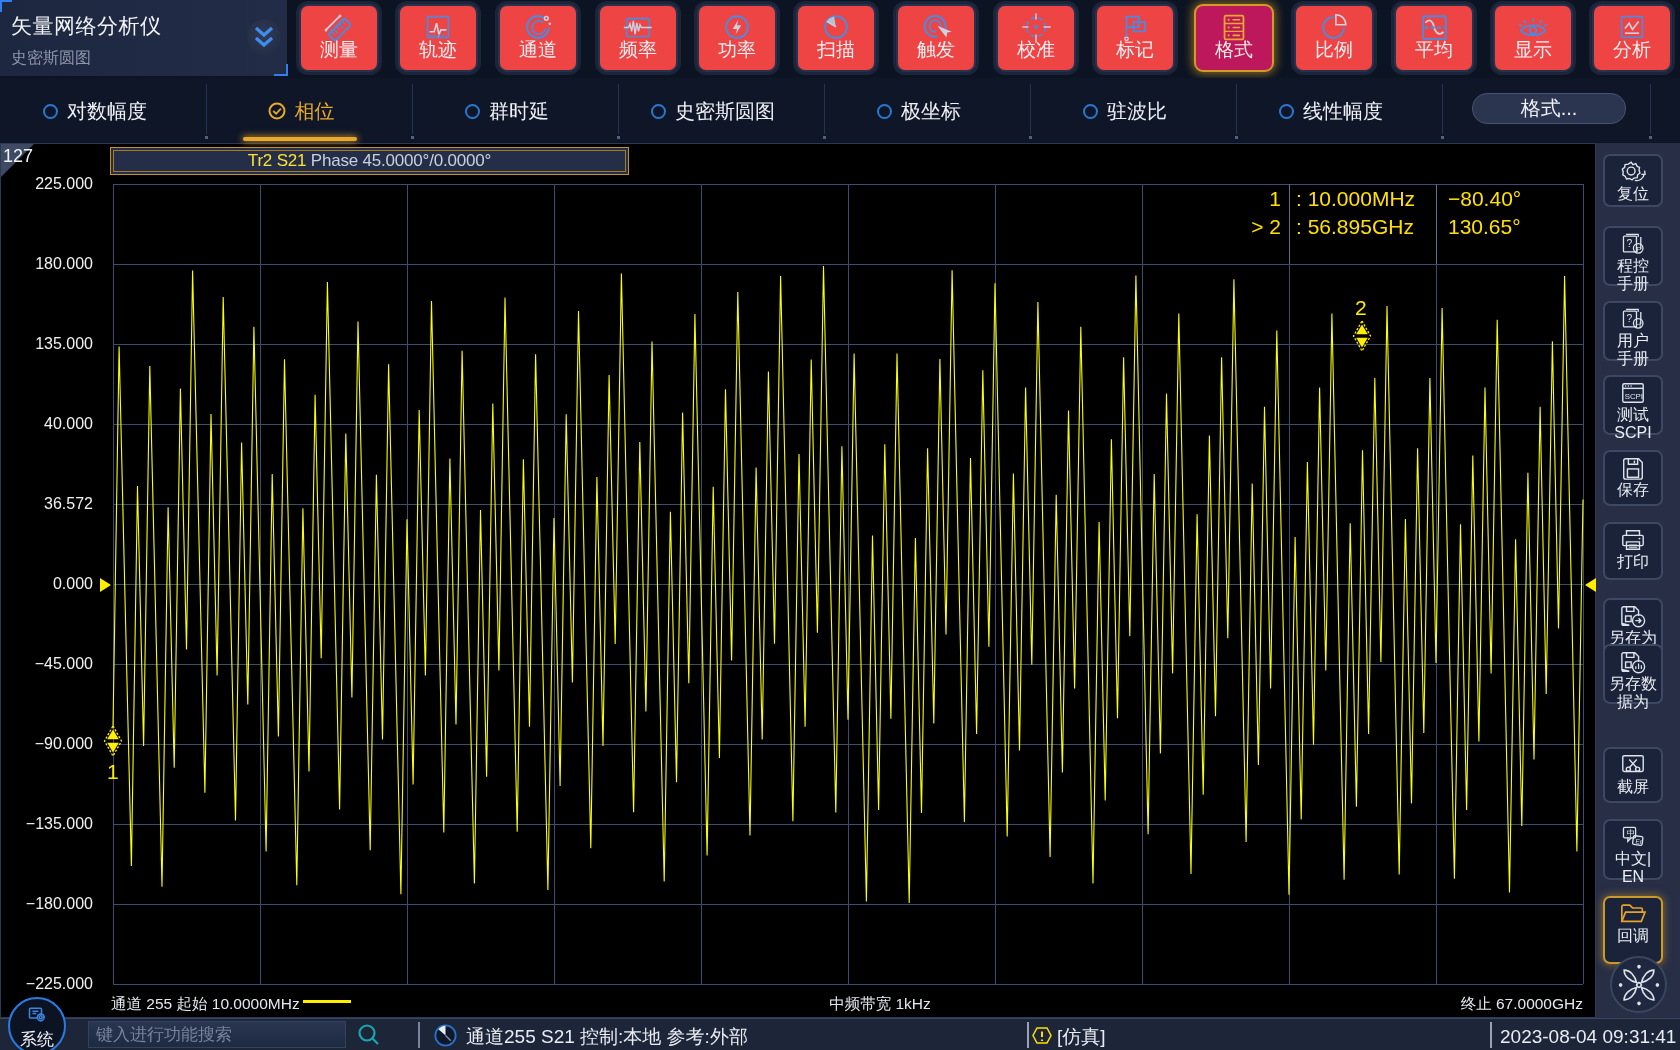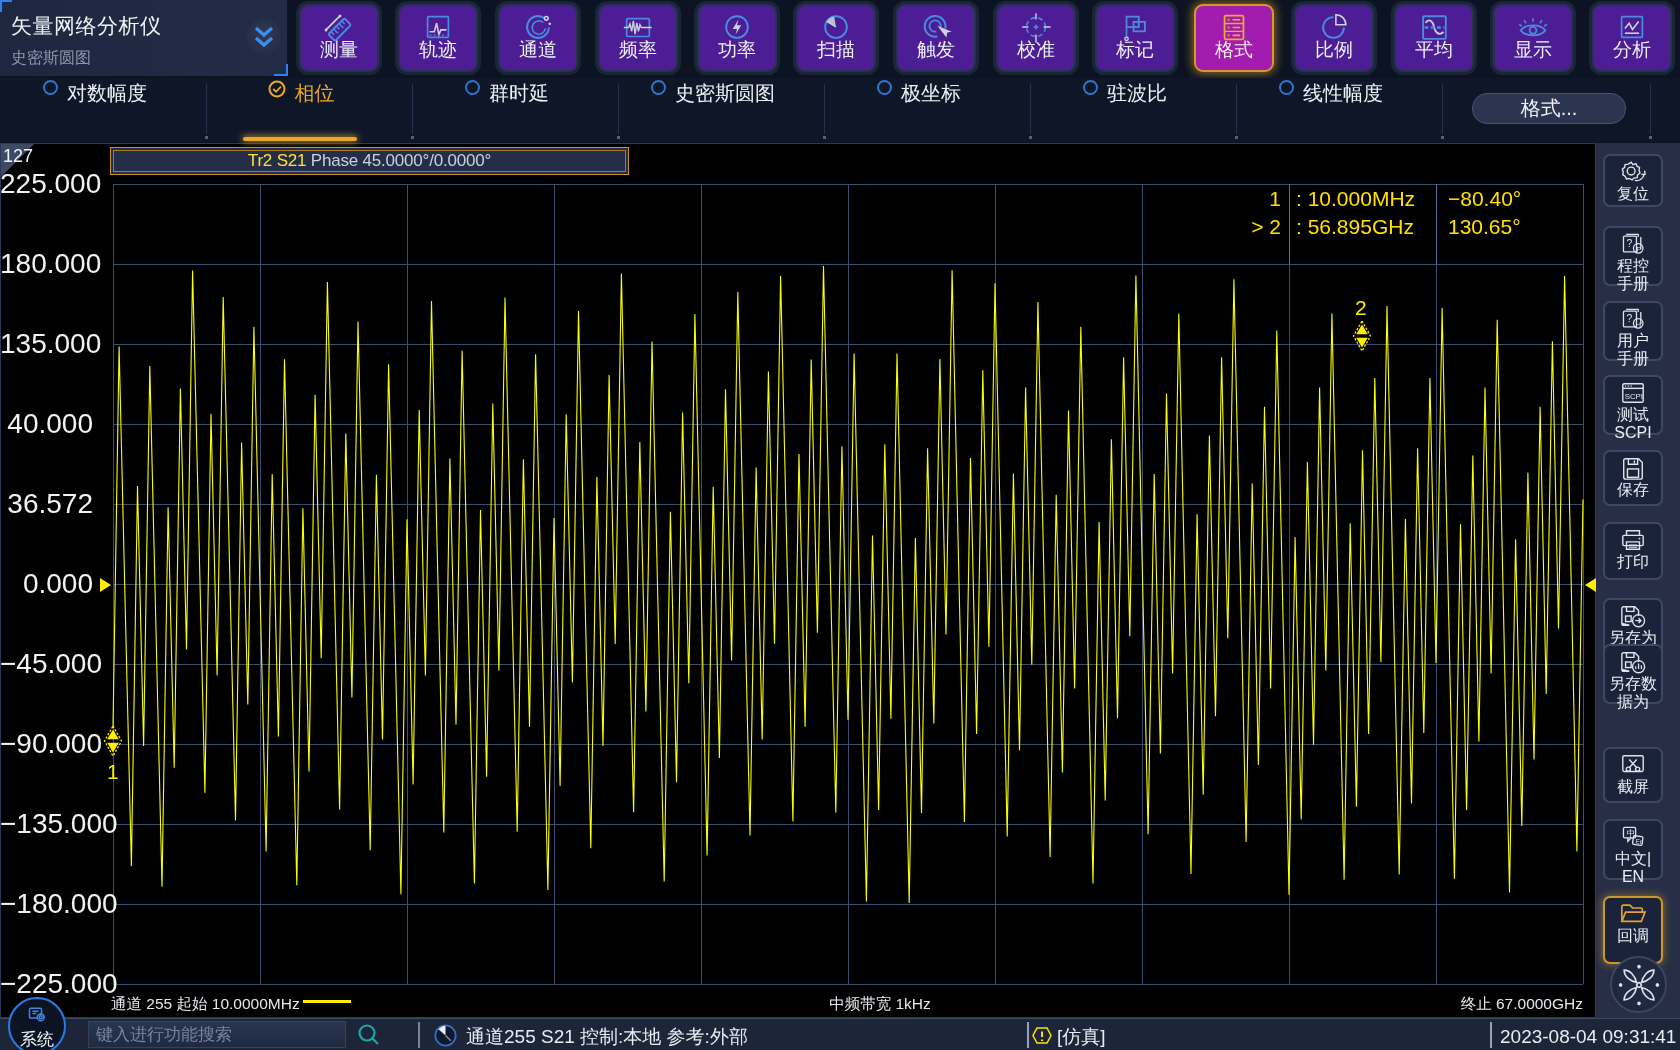--- a/index.html
+++ b/index.html
@@ -4,42 +4,42 @@
 html,body{width:1680px;height:1050px;background:#0c1322;font-family:"Liberation Sans",sans-serif;overflow:hidden;position:relative}
 .abs{position:absolute}
 
 #tpanel{left:0;top:0;width:287px;height:76px;background:linear-gradient(90deg,#1e2740,#232c46);}
 #tpanel .t1{position:absolute;left:11px;top:12px;font-size:21px;color:#f2f4f8;letter-spacing:0.5px}
 #tpanel .t2{position:absolute;left:11px;top:48px;font-size:16px;color:#8d96ab}
 #chevbtn{position:absolute;left:247px;top:19px;width:34px;height:36px;border-radius:50%;background:radial-gradient(circle at 50% 45%,#323b55,#252e47 70%)}
 #bracketv{left:286px;top:64px;width:2px;height:12px;background:#2e7ff0}
 #brackets{left:274px;top:74px;width:14px;height:2px;background:#2e7ff0}
 
-.tbtn{position:absolute;top:4px;width:80px;height:68px;background:#4c1d95;border:2px solid #27324c;border-radius:9px;box-shadow:0 0 0 3px #1b2438}
+.tbtn{position:absolute;top:4px;width:80px;height:68px;background:#ef4444;border:2px solid #27324c;border-radius:9px;box-shadow:0 0 0 3px #1b2438}
 .tbtn .lbl{position:absolute;width:100%;text-align:center;bottom:7px;font-size:19px;color:#edf0f5}
 .tbtn svg{position:absolute;left:50%;top:5px;transform:translateX(-50%)}
-.tbtn.gold{background:#a21caf;border:2px solid #d29b26;box-shadow:0 0 10px 2px rgba(230,170,40,.55)}
+.tbtn.gold{background:#be185d;border:2px solid #d29b26;box-shadow:0 0 10px 2px rgba(230,170,40,.55)}
 .tbtn.gold .lbl{color:#f5f0e2}
 
 #row2{left:0;top:78px;width:1680px;height:64px;background:#0e1628}
 .sep2{position:absolute;top:6px;width:1px;height:50px;background:#27324e}
-.radio{position:absolute;top:0;height:62px;display:flex;align-items:flex-start;justify-content:center;gap:9px}
+.radio{position:absolute;top:0;height:62px;display:flex;align-items:center;justify-content:center;gap:9px}
 .rc{width:15px;height:15px;border-radius:50%;border:2px solid #2a77d0}
 .radio .rl{font-size:20px;color:#eef1f6;white-space:nowrap}
 .radio.sel .rl{color:#eaa92d}
 #phaseline{left:243px;top:137px;width:114px;height:4px;border-radius:2px;background:#eaa92d;box-shadow:0 0 7px 1px rgba(234,169,45,.75)}
 #fmtpill{left:1472px;top:93px;width:154px;height:31px;border-radius:15px;background:#2c3550;border:1px solid #47536f;color:#eef1f6;font-size:20px;text-align:center;line-height:29px}
 
 #chart{left:0;top:143px;width:1596px;height:875px;background:#000;border:1px solid #2c3954}
 #corner{left:1px;top:144px;width:0;height:0;border-top:33px solid #3e4a64;border-right:33px solid transparent}
 #n127{left:3px;top:146px;font-size:18px;color:#f0f3f8}
 #tr2box{left:110px;top:147px;width:519px;height:28px;background:#252e49;border:1px solid #c89122;box-shadow:inset 0 0 0 2px #252e49,inset 0 0 0 3px #a87c1e;text-align:center;line-height:26px;font-size:17px;color:#c9d0dd}
 #tr2box b{color:#ffe135;font-weight:normal}
 #tr2box{letter-spacing:-0.2px}
-.ylab{position:absolute;left:0;width:93px;text-align:right;font-size:28px;color:#f2f2f2;height:26px;line-height:26px}
+.ylab{position:absolute;left:0;width:93px;text-align:right;font-size:16px;color:#f2f2f2;height:26px;line-height:26px}
 .rdout{position:absolute;font-size:21px;color:#ffe000;height:26px;line-height:26px}
 .blab{position:absolute;top:992px;font-size:15.5px;color:#e4e8ee;height:24px;line-height:24px}
 #legline{left:303px;top:1000px;width:48px;height:3px;background:#ffee00}
 
 #sidebar{left:1596px;top:143px;width:84px;height:875px;background:#272e46}
 .sbtn{position:absolute;left:1603px;width:60px;background:#1a2339;border:2px solid #3d4962;border-radius:7px;text-align:center}
 .sbtn .sl{font-size:16px;line-height:17.5px;color:#eaedf4}
 .sbtn svg{display:block;margin:3px auto 0;height:26px}
 .sbtn.gold{border-color:#c9992a;box-shadow:0 0 8px 1px rgba(220,160,40,.5)}
 #roundbtn{left:1610px;top:956px;width:57px;height:57px;border-radius:50%;border:2px solid #3a465f;background:radial-gradient(circle,#232d49,#1b2438)}

